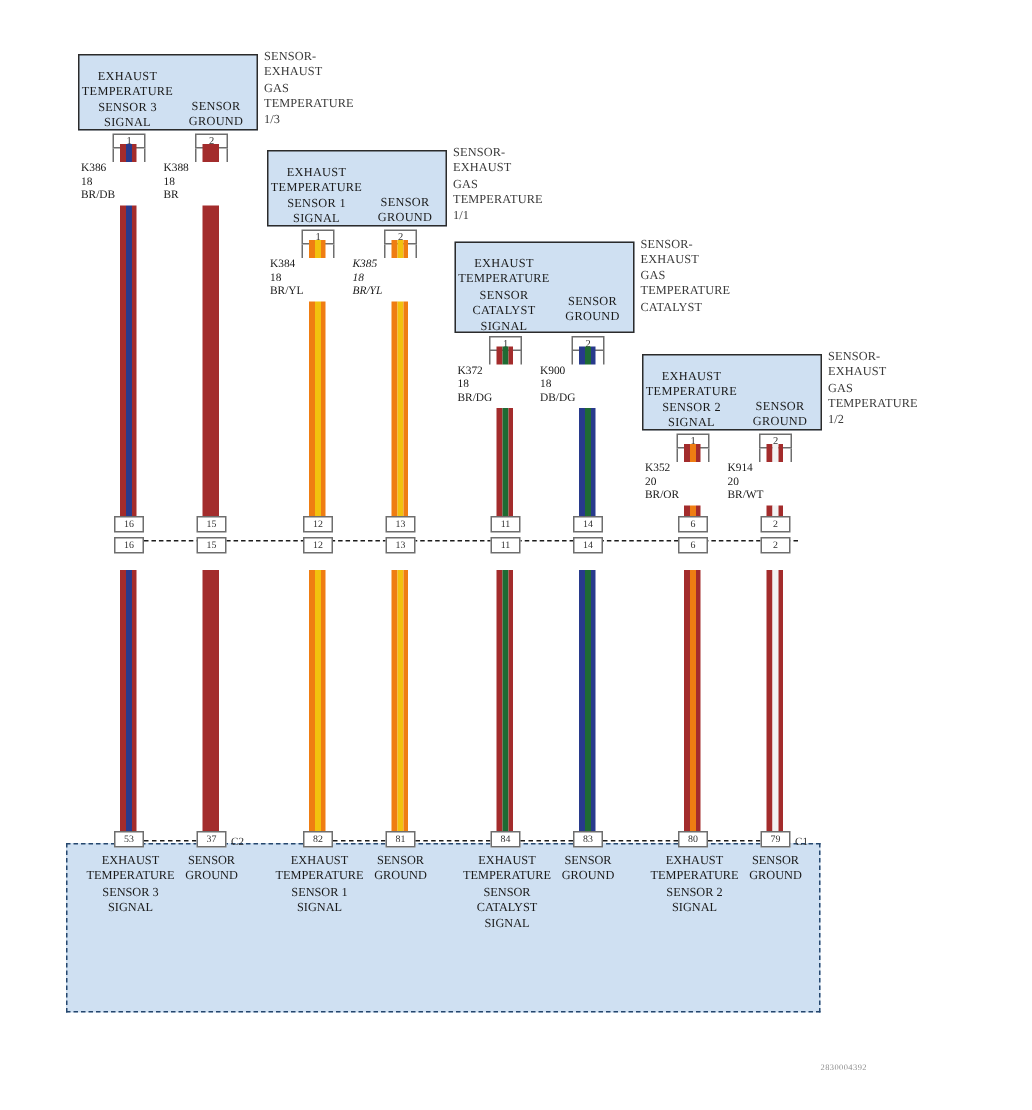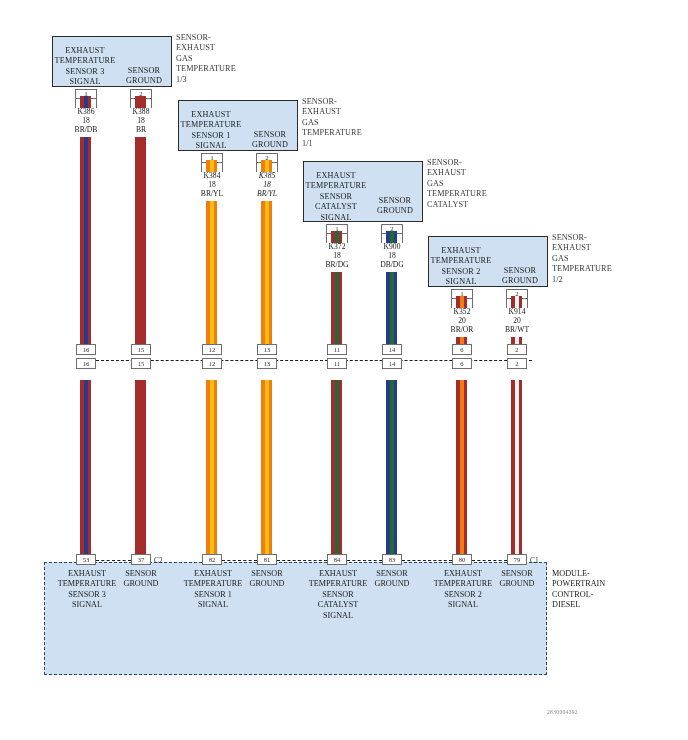--- a/index.html
+++ b/index.html
@@ -18,21 +18,21 @@
         letter-spacing:.1px;white-space:pre-line;}
 
   
   .pin-cap{position:absolute;width:22px;}
   .pin-cap .pnum{width:22px;height:10px;border:1px solid #6e6e6e;background:#fff;
       font-size:7px;line-height:9px;text-align:center;color:#333;box-sizing:border-box;}
   .pin-cap .legs{width:22px;height:9px;border-left:1px solid #6e6e6e;
       border-right:1px solid #6e6e6e;box-sizing:border-box;}
 
   
-  .wlabel{position:absolute;width:64px;text-align:center;font-size:7.6px;
+  .wlabel{position:absolute;width:64px;font-size:7.6px;
           line-height:9.2px;color:#1a1a1a;}
 
   
   .wire{position:absolute;}
   .wire i{position:absolute;top:0;bottom:0;display:block;}
 
   
   .conn{position:absolute;width:20px;}
   .conn .cbox{width:20px;height:11px;border:1px solid #6e6e6e;background:#fff;
       font-size:6.6px;line-height:10px;text-align:center;color:#333;box-sizing:border-box;}
@@ -427,20 +427,16 @@
     <div>EXHAUST</div>
     <div>TEMPERATURE</div>
     <div>SENSOR 2</div>
     <div>SIGNAL</div>
   </div>
   <div class="mod-col" style="left:489px;top:569px;width:56px;">
     <div>SENSOR</div>
     <div>GROUND</div>
   </div>
 
-  <div class="mod-label" style="left:552px;top:569px;width:80px;">MODULE-
-POWERTRAIN
-CONTROL-
-DIESEL</div>
 
   <div class="refnum" style="left:547px;top:709px;">2830004392</div>
 
 </div>
 
 </body></html>

